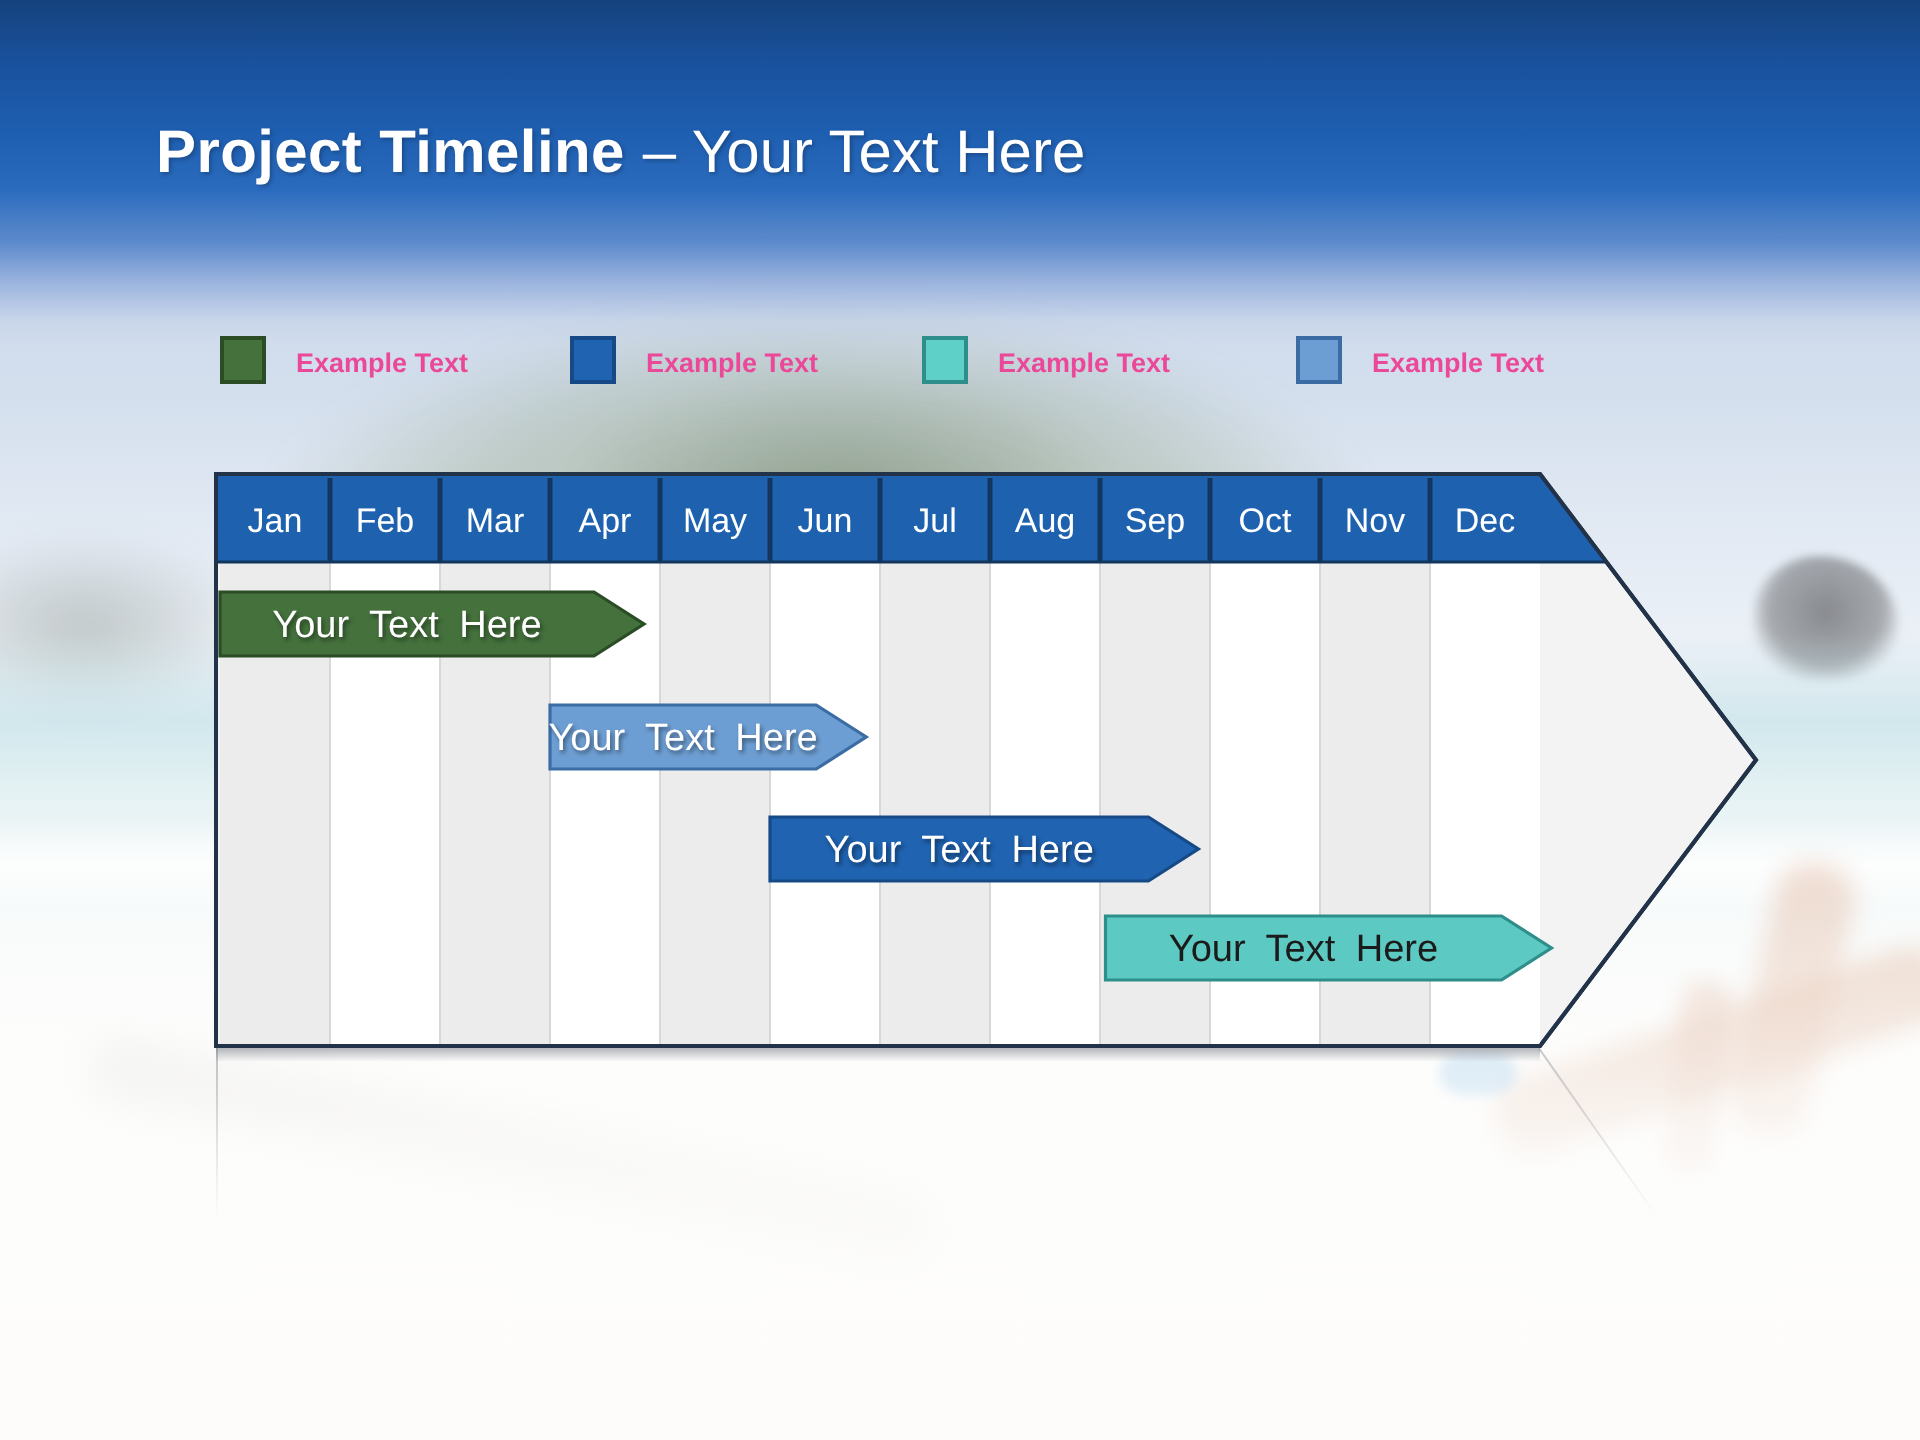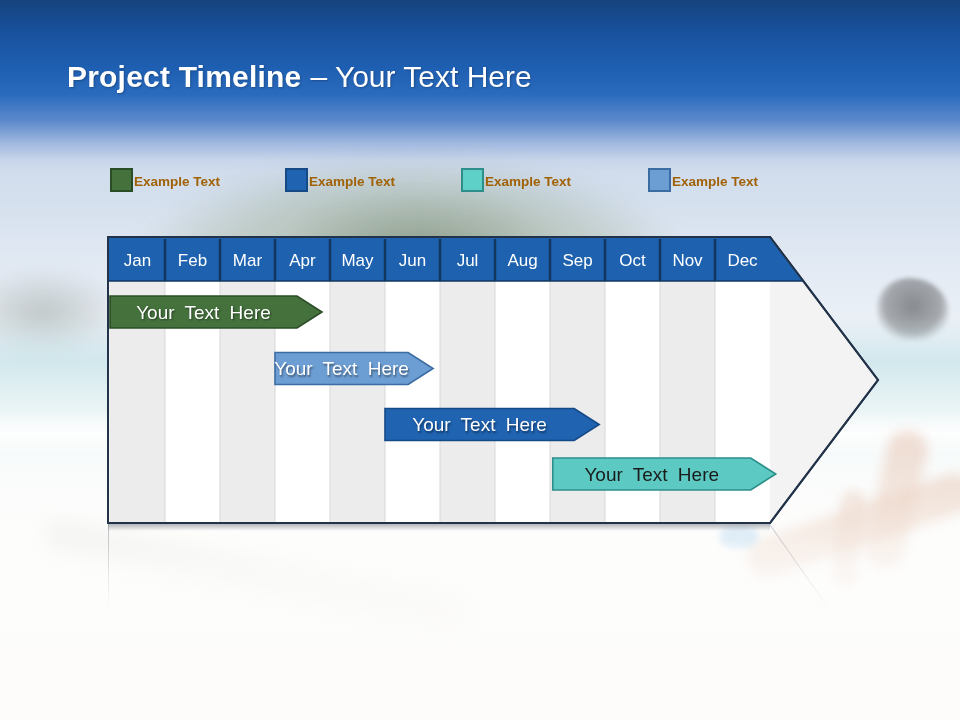--- a/index.html
+++ b/index.html
@@ -37,30 +37,30 @@
   .foot-trail { position:absolute; left:40px; top:440px; width:430px; height:34px; transform:rotate(11deg);
     background:rgba(182,176,164,.22); border-radius:20px; filter:blur(9px); }
   .sand-wash { position:absolute; left:0; top:330px; width:960px; height:272px;
     background:linear-gradient(180deg, rgba(255,255,255,0) 0%, rgba(253,253,252,.75) 45%, #fdfcfb 100%); }
 
   
   .banner { position:absolute; left:0; top:0; width:960px; height:172px;
     background:linear-gradient(180deg, rgba(21,66,125,1) 0%, rgba(25,81,157,1) 18%,
       rgba(30,94,176,1) 38%, rgba(42,107,190,1) 55%, rgba(84,132,201,.95) 70%,
       rgba(142,170,218,.72) 83%, rgba(187,202,231,.32) 93%, rgba(203,215,235,0) 100%); }
-  .title { position:absolute; left:67px; top:60px; white-space:nowrap; color:#fff;
+  .title { position:absolute; left:78px; top:60px; white-space:nowrap; color:#fff;
     text-shadow:1px 1px 2px rgba(0,0,0,.25); }
   .title .t-bold { font-size:30px; font-weight:700; letter-spacing:.2px; }
   .title .t-light { font-size:30px; font-weight:400; margin-left:9px; }
 
   
   .legend { position:absolute; left:0; top:0; width:960px; height:0; }
   .legend-item { position:absolute; top:168px; display:flex; align-items:center; }
   .legend-item .swatch { width:23px; height:24px; border:2px solid #333; flex:0 0 auto; }
-  .legend-item .lbl { margin-left:1px; font-size:13.5px; font-weight:700; color:#a16207; padding-top:2px; }
+  .legend-item .lbl { margin-left:15px; font-size:13.5px; font-weight:700; color:#ec4899; padding-top:2px; }
   .li-0 { left:110px; } .li-1 { left:285px; } .li-2 { left:461px; } .li-3 { left:648px; }
 
   
   svg.gantt { position:absolute; left:0; top:0; width:960px; height:720px; }
   .month-label { font-size:17px; fill:#ffffff; }
   .bar-label { font-size:19px; word-spacing:5px; }
   .bar-label.light { fill:#ffffff; text-shadow:1px 1.5px 2px rgba(0,0,0,.45); }
   .bar-label.dark { fill:#1b1b1b; }
 
   

